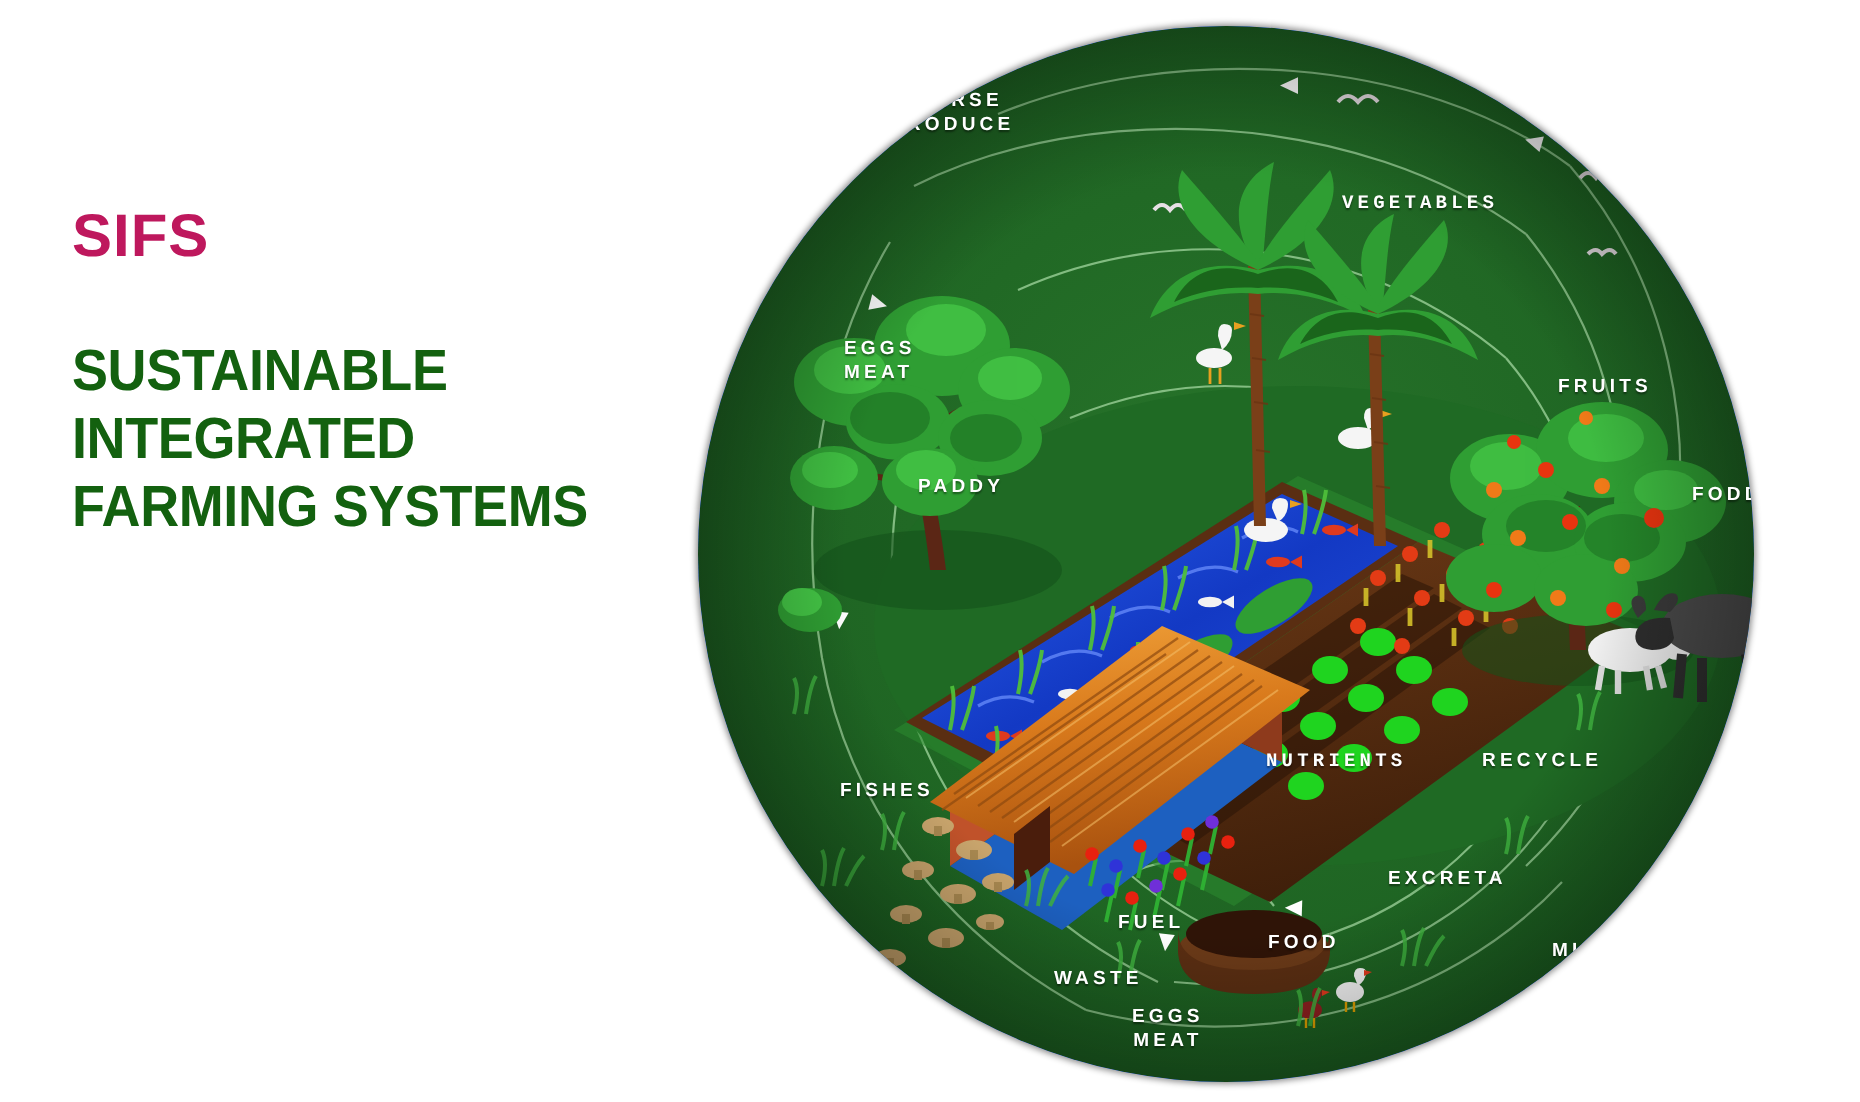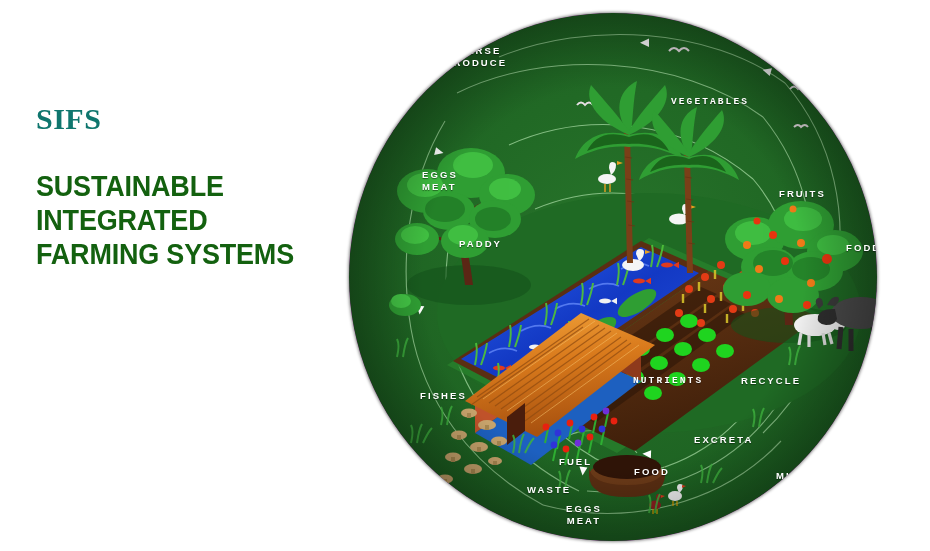--- a/index.html
+++ b/index.html
@@ -3,35 +3,35 @@
 <meta charset="utf-8">
 <style>
   * { margin:0; padding:0; box-sizing:border-box; }
   html,body { width:930px; height:551px; overflow:hidden; background:#ffffff; }
   body { font-family:"Liberation Sans", sans-serif; position:relative; }
 
   
   #title-block { position:absolute; left:36px; top:104px; width:320px; }
   #brand-acronym {
     font-size:30px; font-weight:bold; letter-spacing:0.5px;
-    color:#0f766e; line-height:1; margin-bottom:36px;font-family:Liberation Serif, serif;
+    color:#be185d; line-height:1; margin-bottom:36px;
   }
   .title-line {
     font-size:29px; font-weight:bold; color:#13610f;
     line-height:1.17; letter-spacing:-0.2px;
     transform:scaleX(0.93); transform-origin:left center;
     white-space:nowrap;
   }
 
   
   #diagram {
     position:absolute; left:349px; top:13px;
     width:528px; height:528px;
     border-radius:50%;
-    background:#701a75;
+    background:#1d4ed8;
     overflow:hidden;
     box-shadow:0 0 3px 1px rgba(0,0,0,0.45);
   }
   #diagram-svg { position:absolute; left:0; top:0; width:528px; height:528px; }
 
   .cycle-label {
     position:absolute;
     color:#ffffff;
     font-size:9.5px;
     font-weight:bold;

